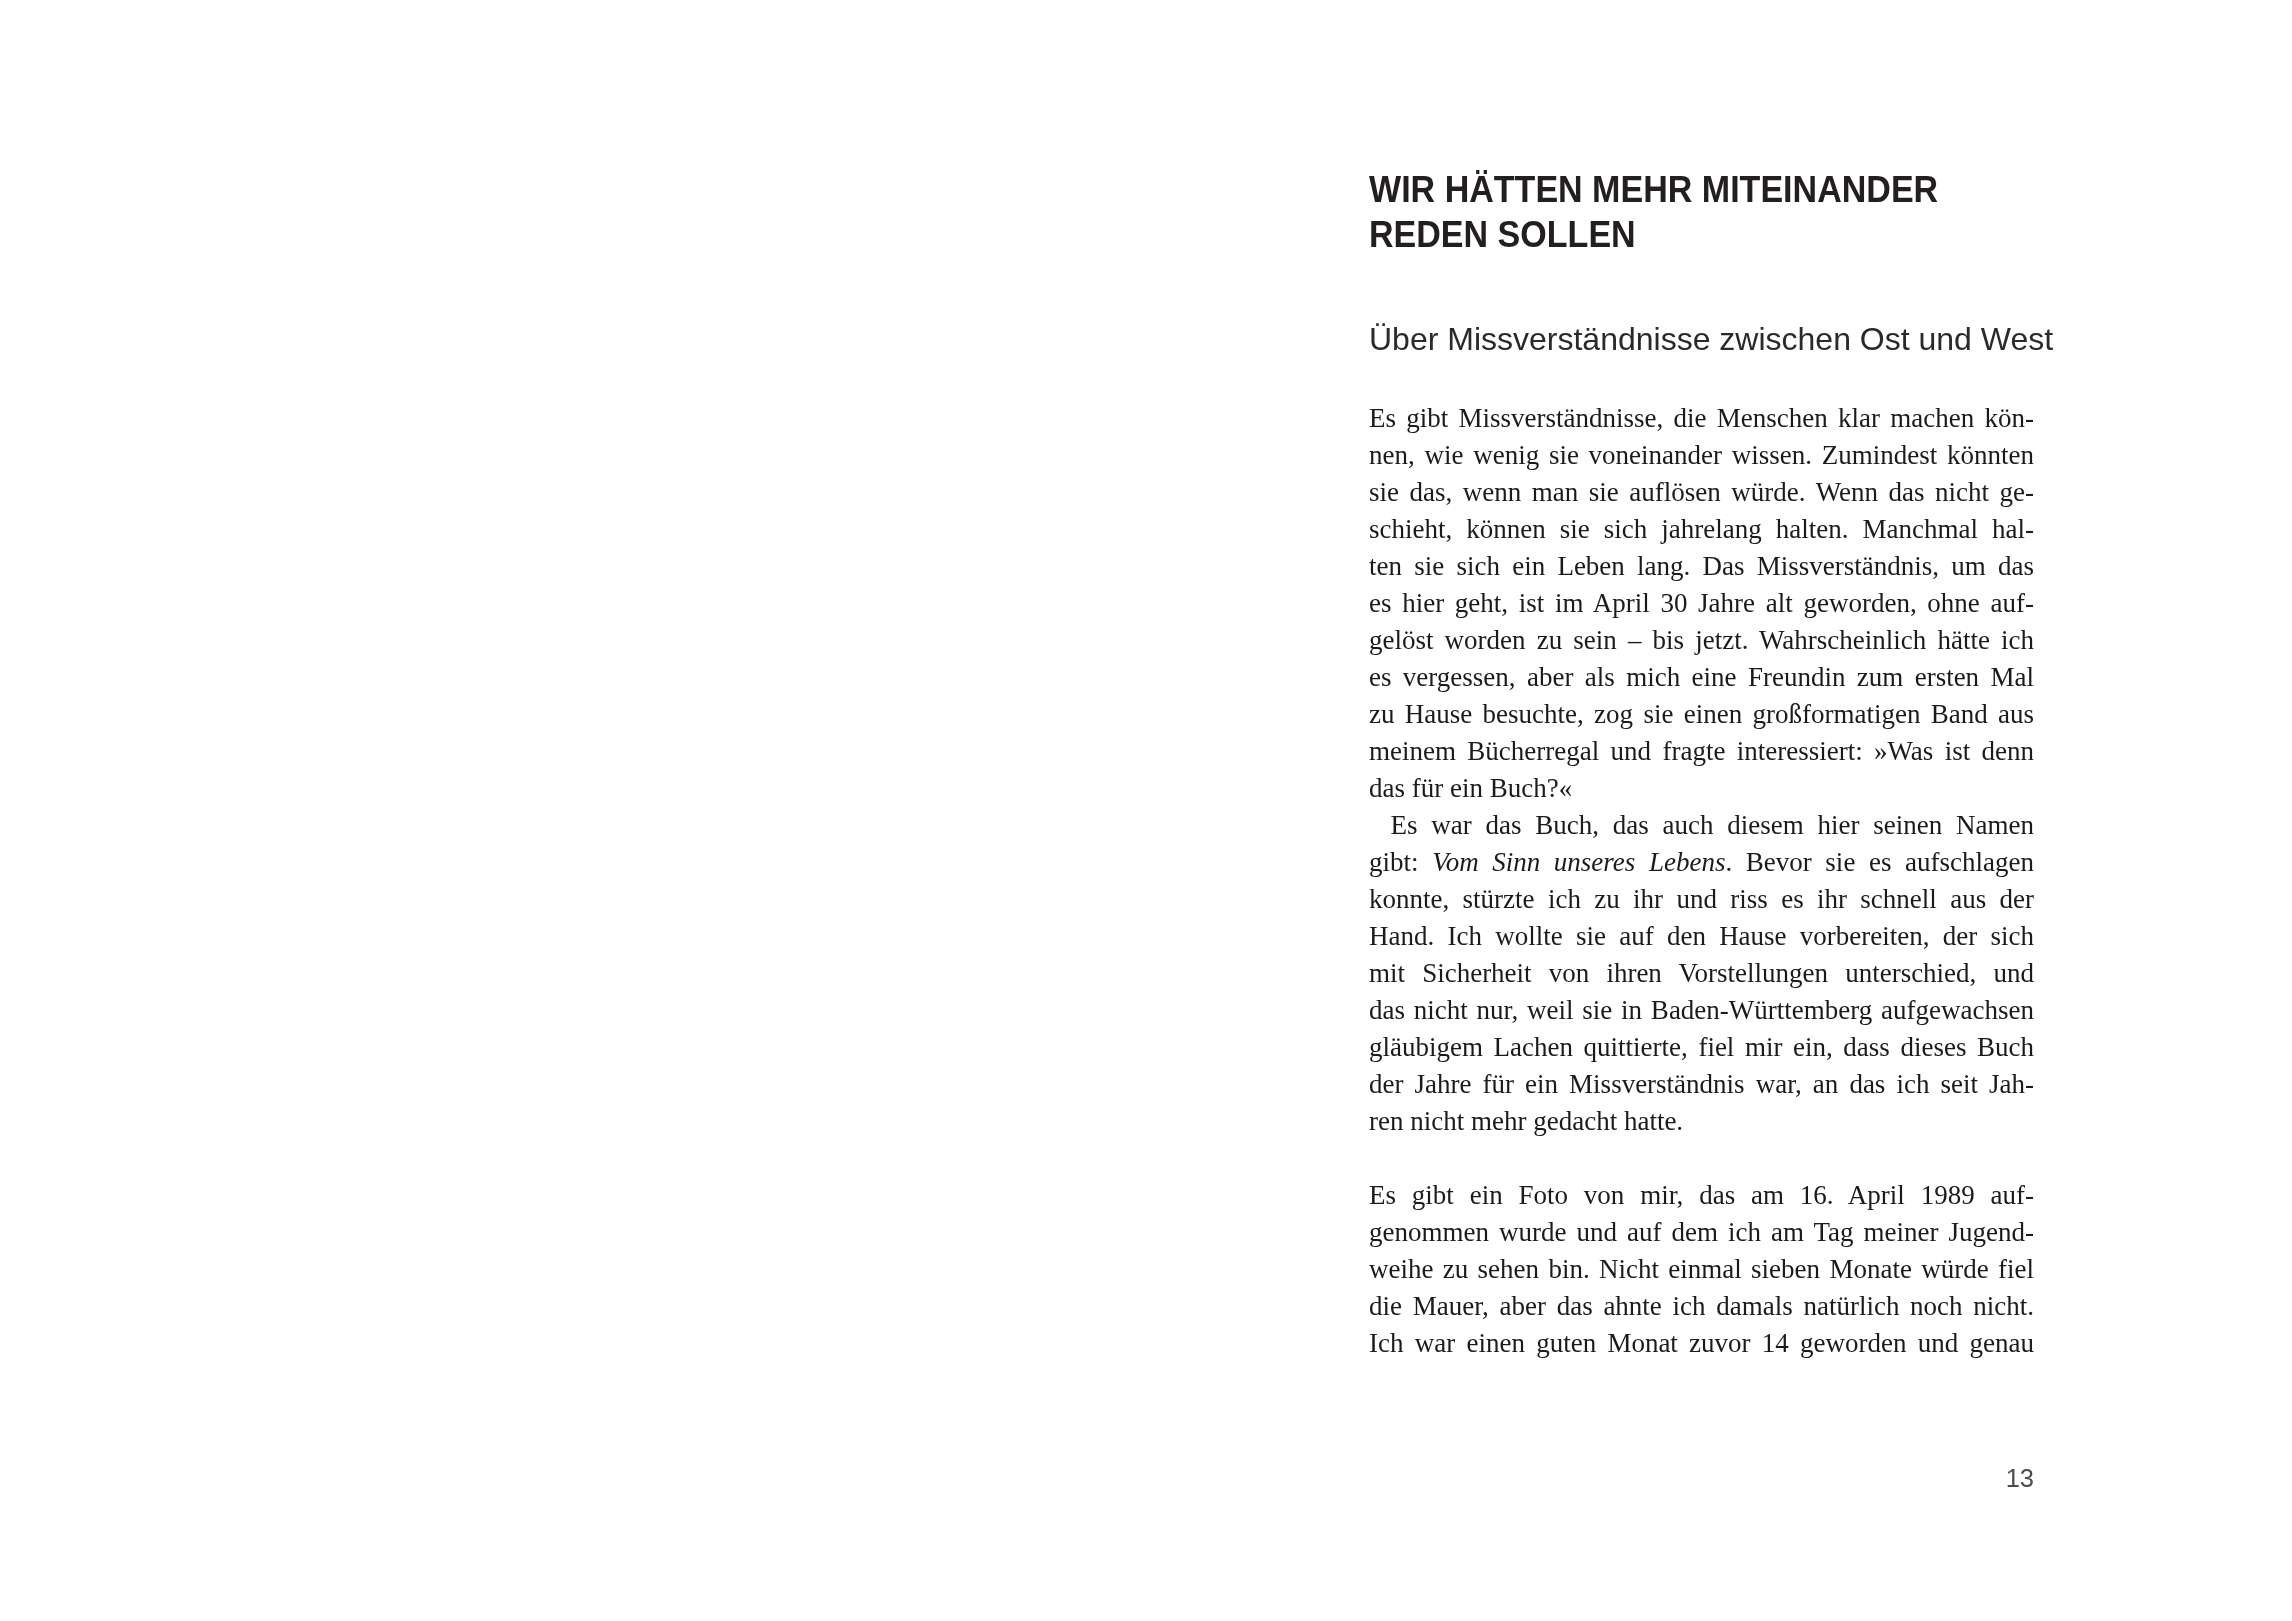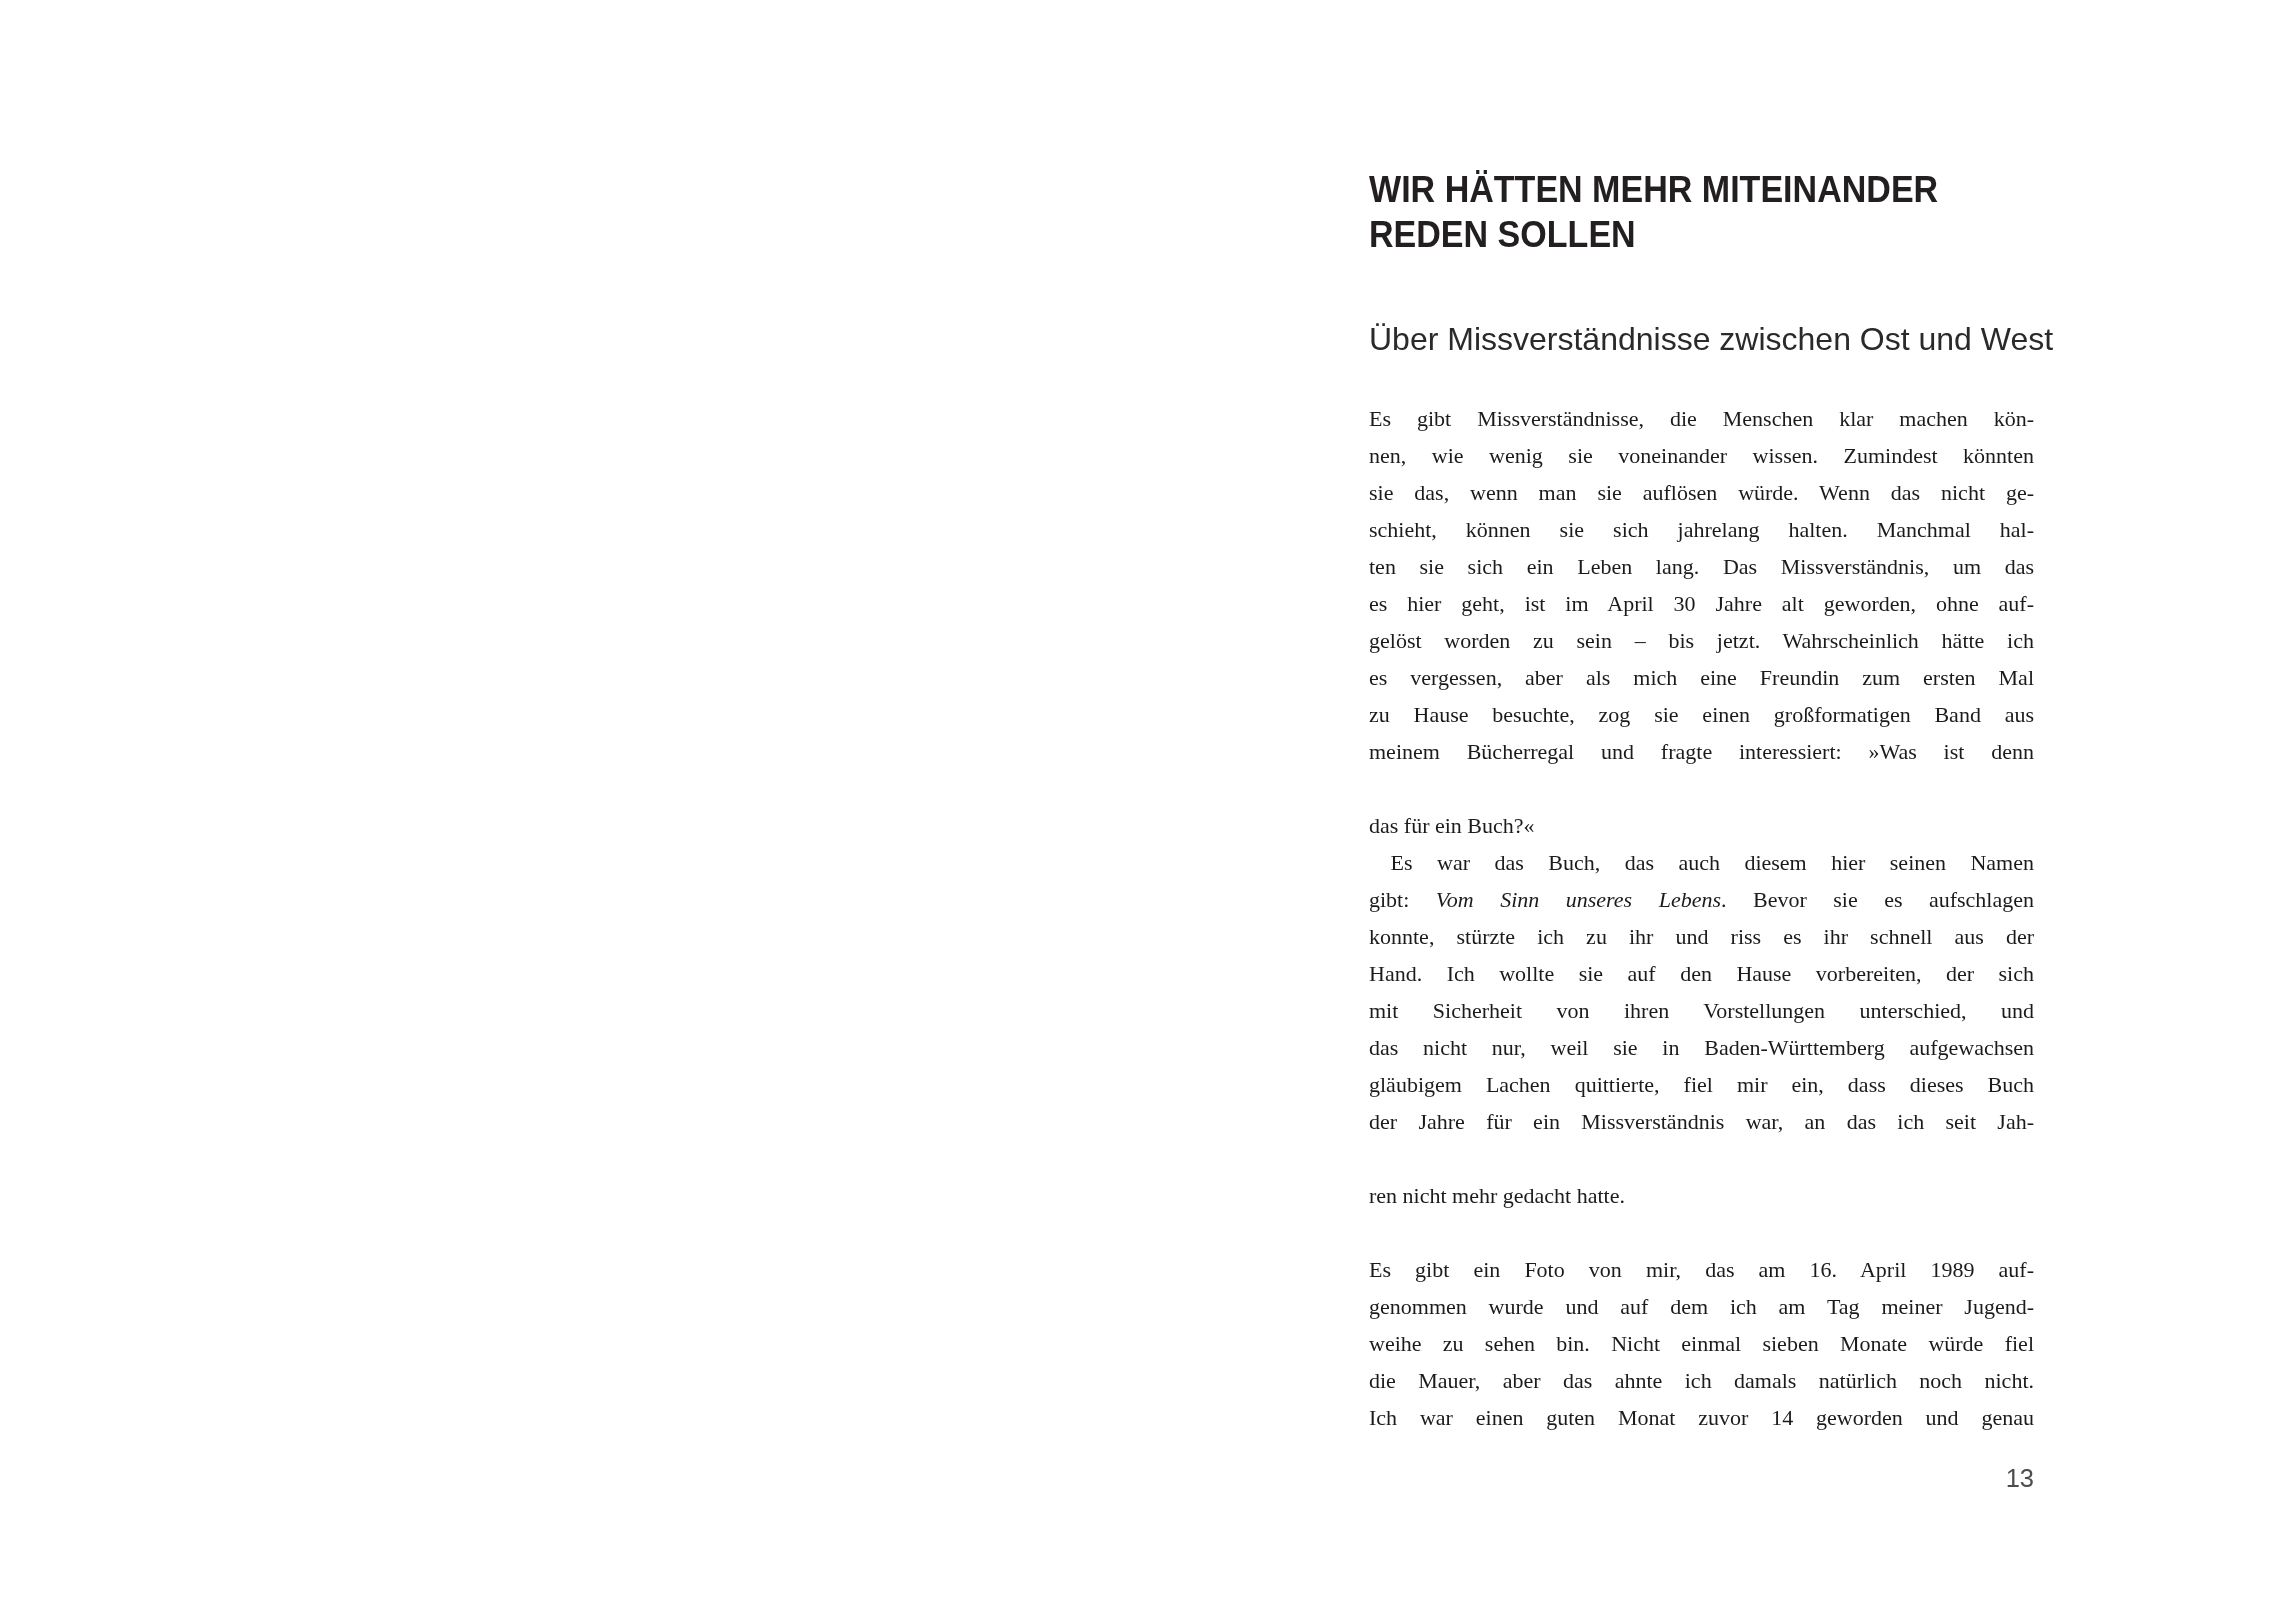--- a/index.html
+++ b/index.html
@@ -48,36 +48,35 @@
     line-height: 33px;
     color: #2a2a2a;
     white-space: nowrap;
   }
   .body-text {
     position: absolute;
     left: 0;
     top: 400px;
     width: 665px;
     font-family: "Liberation Serif", serif;
-    font-size: 22px;
+    font-size: 27px;
     line-height: 37px;
     color: #1b1b1b;
   }
   .paragraph { margin: 0; }
   .paragraph.spaced { margin-top: 37px; }
   .bline {
     width: 665px;
     text-align: justify;
     text-align-last: justify;
     white-space: nowrap;
     overflow: visible;
   }
   .bline.last {
     text-align-last: left;
-    margin-top: 37px;
   }
   .bline.indent {
     text-indent: 21.6px;
   }
   .book-title-italic {
     font-style: italic;
   }
   .page-number {
     position: absolute;
     left: 0;

